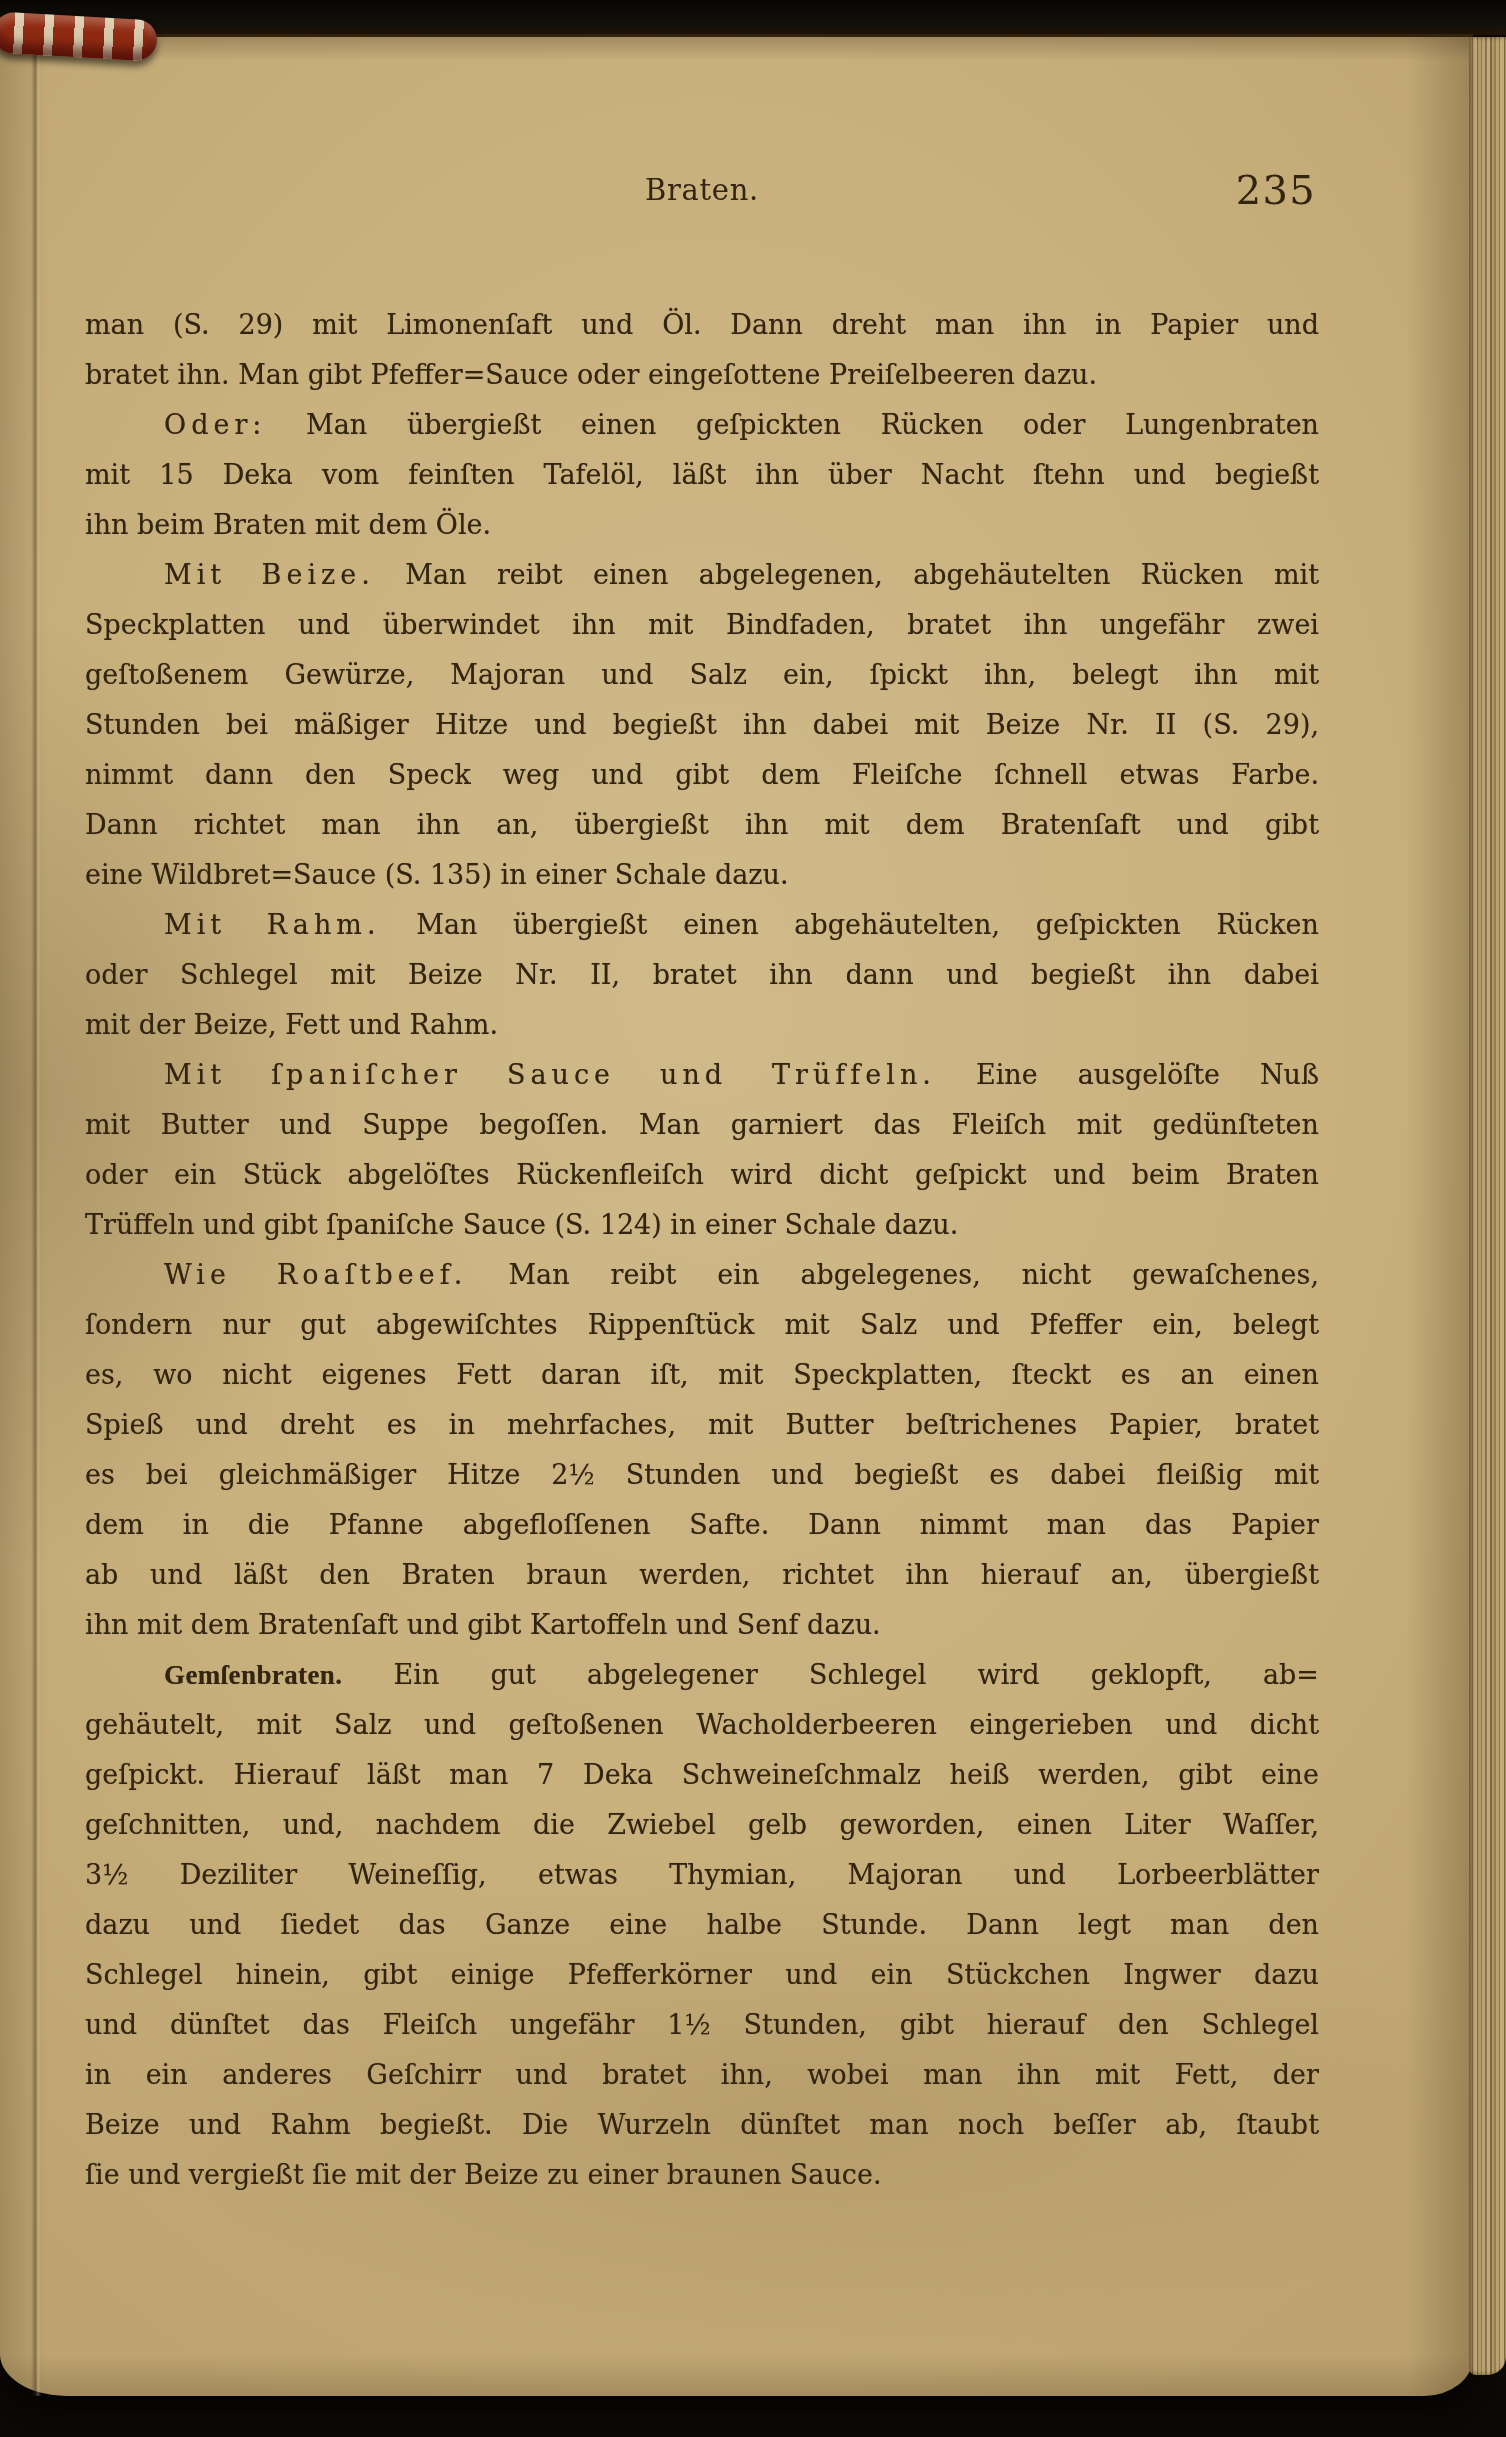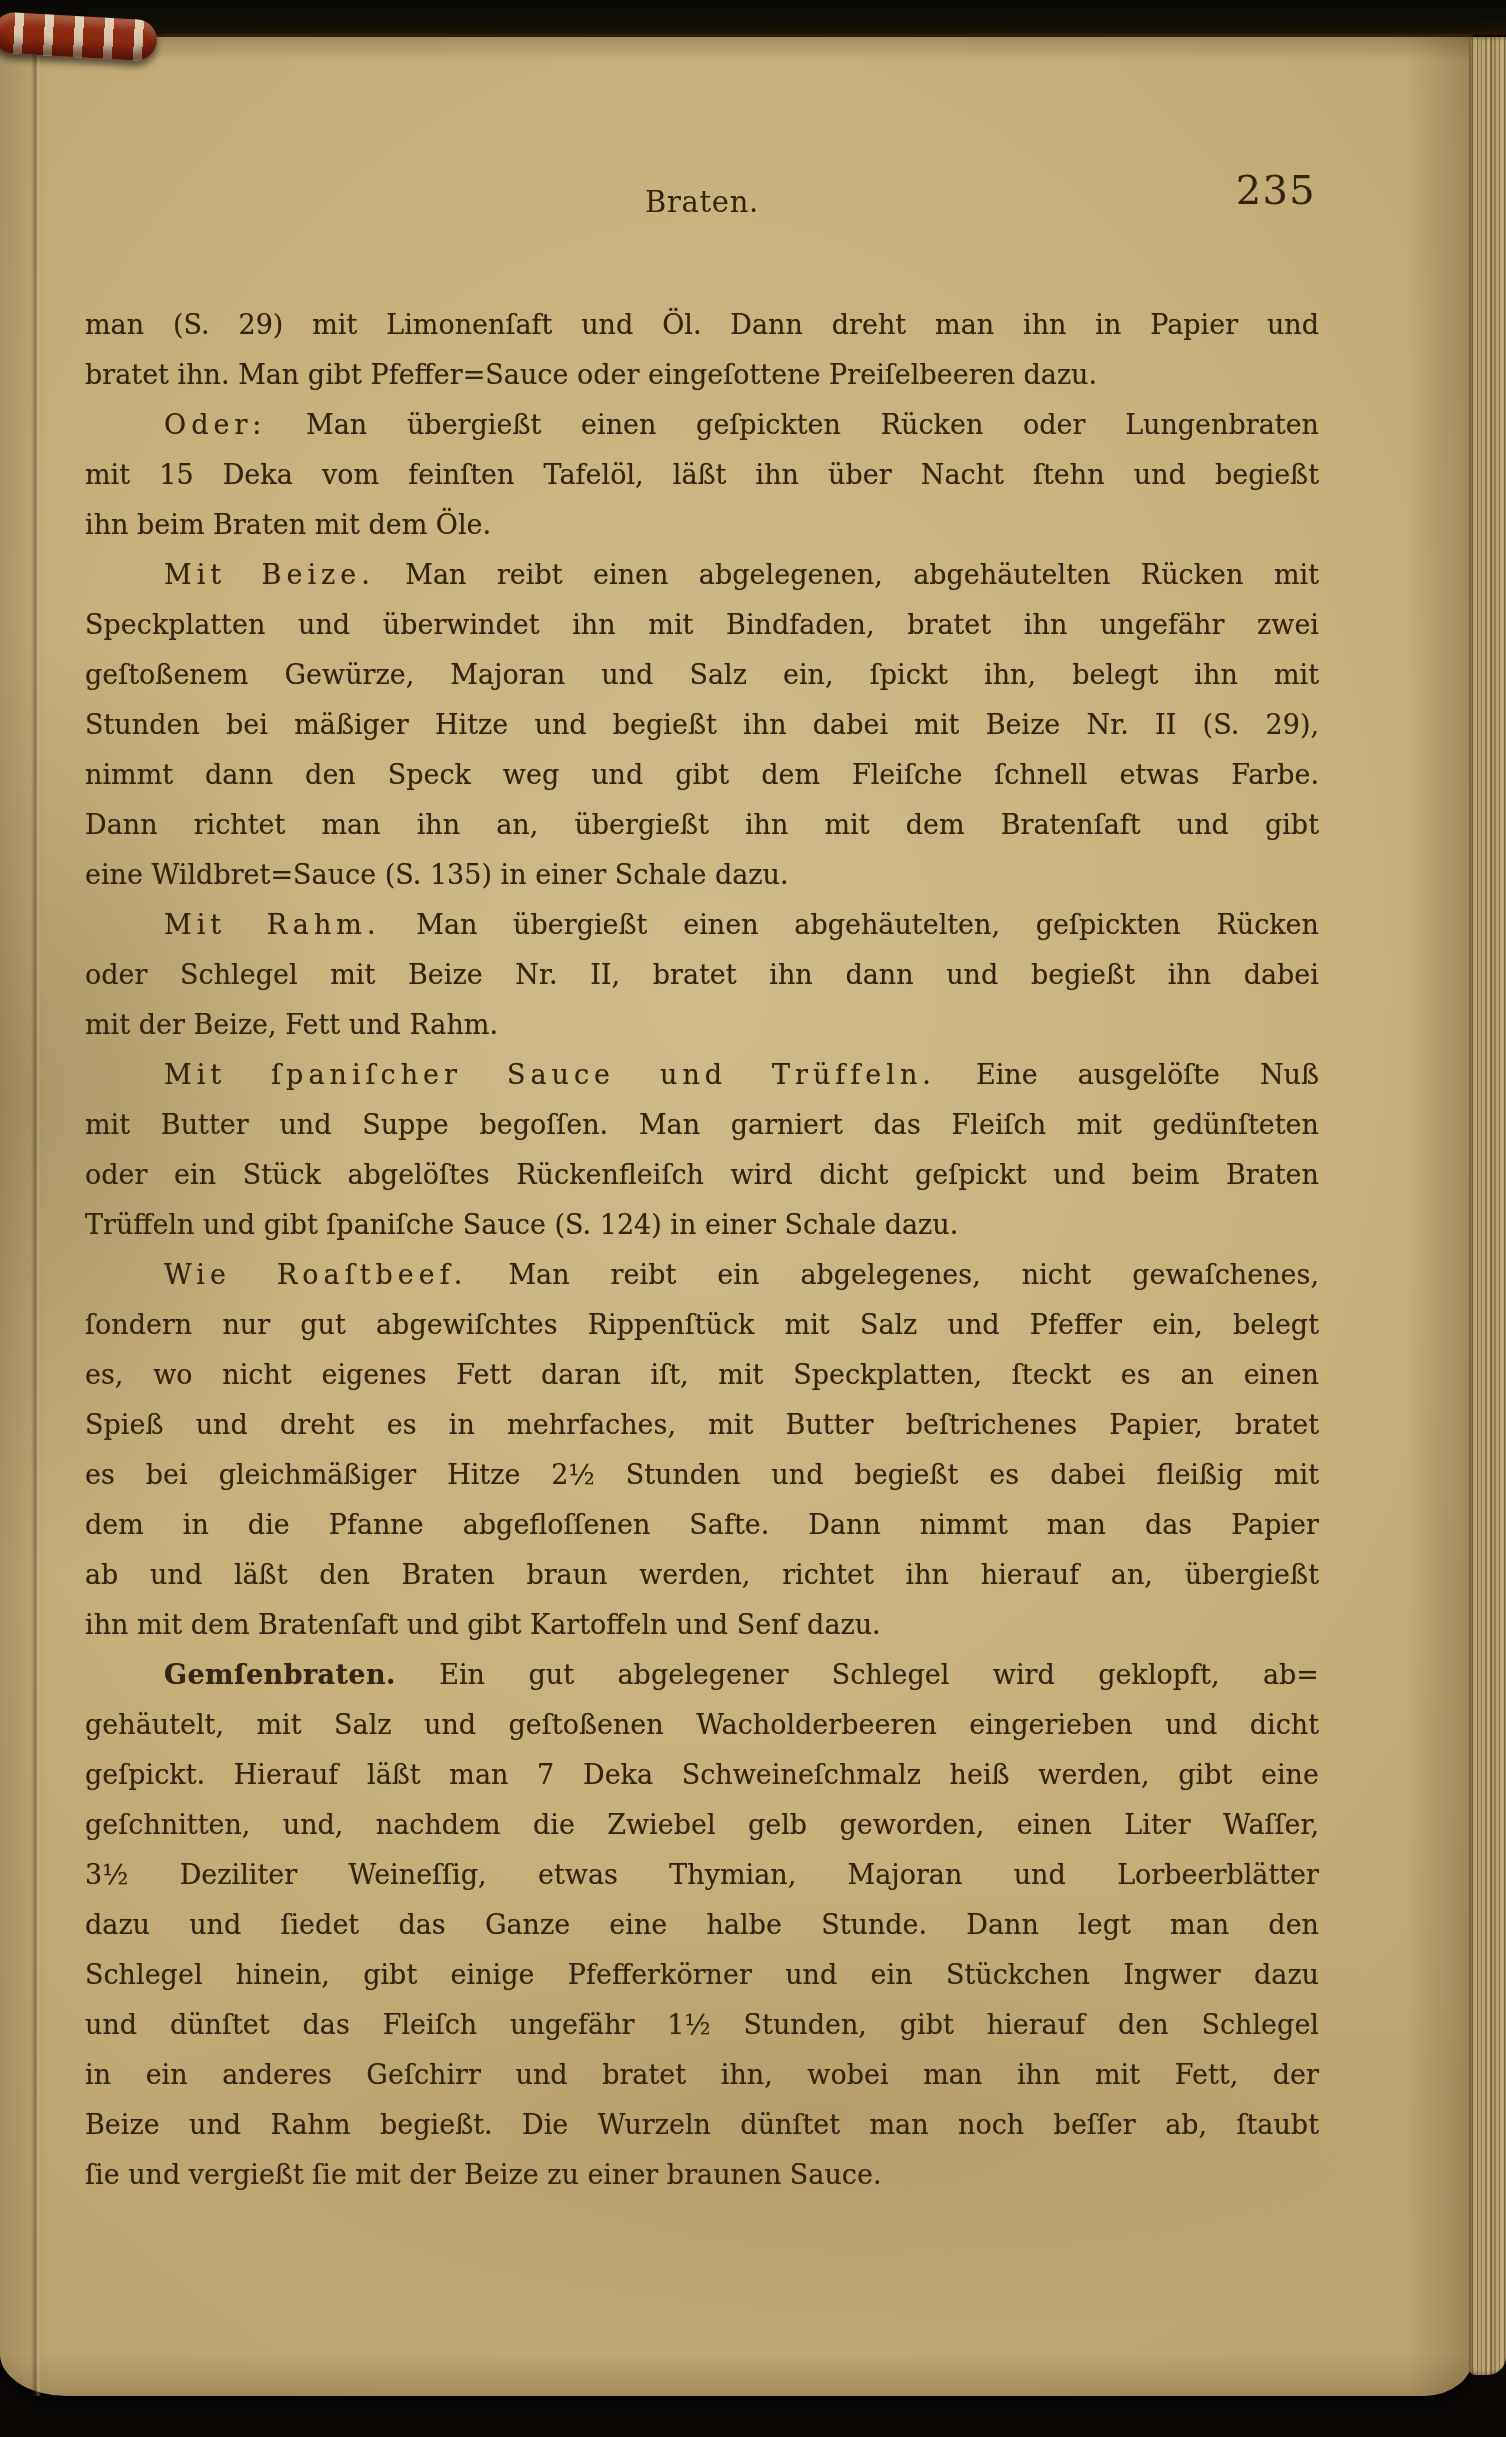--- a/index.html
+++ b/index.html
@@ -52,38 +52,38 @@
       var(--headband_red,#8f2a12) 0 21px, var(--headband_cream,#d8c8ab) 21px 30px);
     box-shadow:0 5.6px 7px rgba(0,0,0,.55),
       inset 0 -10px 11.3px rgba(46,4,0,.6),
       inset 0 7px 8.5px rgba(255,243,222,.28);
   }
 
   
   .header-row{position:absolute;left:85px;top:136px;width:1234px;height:56px;}
   .page-title{
     position:absolute;left:0;width:100%;text-align:center;
-    font-size:29px;color:var(--ink,#32240f);letter-spacing:0.7px;margin-top:12px;
+    font-size:29px;color:var(--ink,#32240f);letter-spacing:0.7px;
   }
   .page-number{
     position:absolute;right:2.8px;top:-5.6px;
     font-size:40px;color:var(--ink,#32240f);letter-spacing:1.4px;
   }
 
   
   .text-block{
     position:absolute;left:85px;top:263px;width:1234px;
     font-size:27px;line-height:50px;color:var(--ink,#32240f);
     text-shadow:0 0 0.7px rgba(47,33,16,.45);
   }
   .line{text-align:justify;text-align-last:justify;white-space:normal;}
   .line.last{text-align-last:auto;}
   .line.indent{text-indent:79px;}
   .spaced{letter-spacing:5px;}
-  .bold{font-weight:bold;letter-spacing:0.4px;}
+  .bold{font-weight:bold;letter-spacing:0.4px;font-family:Liberation Serif, serif;}
 </style>
 </head>
 <body style="--page_tan: #c9b17e; --page_tan_light: #d0ba8a; --ink: #32240f; --background_black: #0b0806; --headband_red: #8f2a12; --headband_cream: #d8c8ab;">
 
 <div class="stage">
 
   <div class="top-band"></div>
 
   <div class="page">
     <div class="crease"></div>

